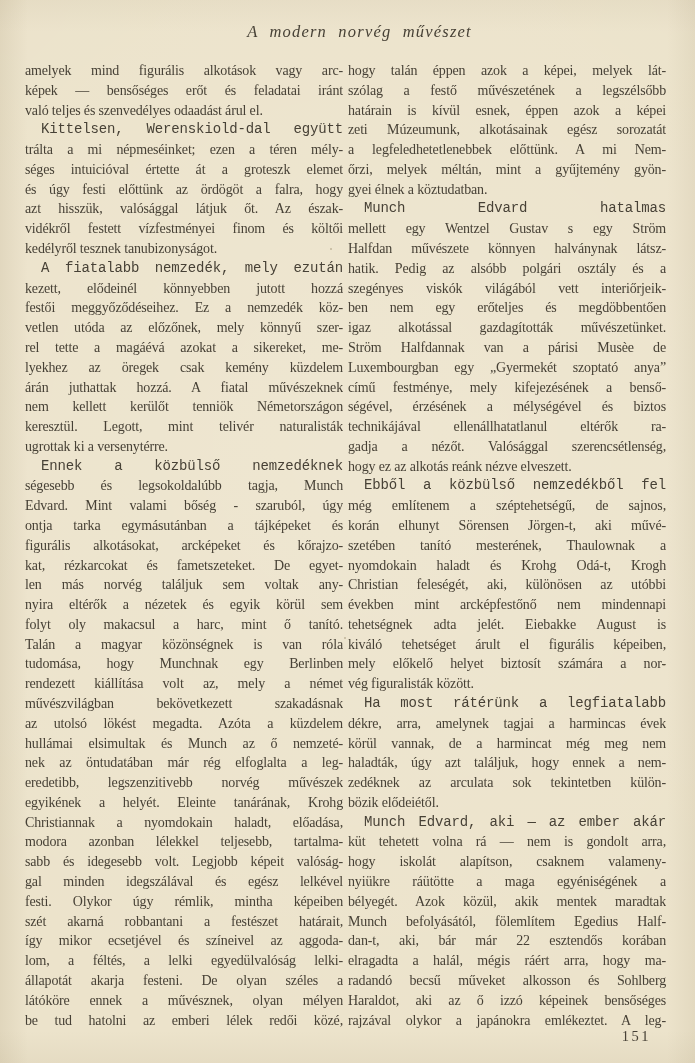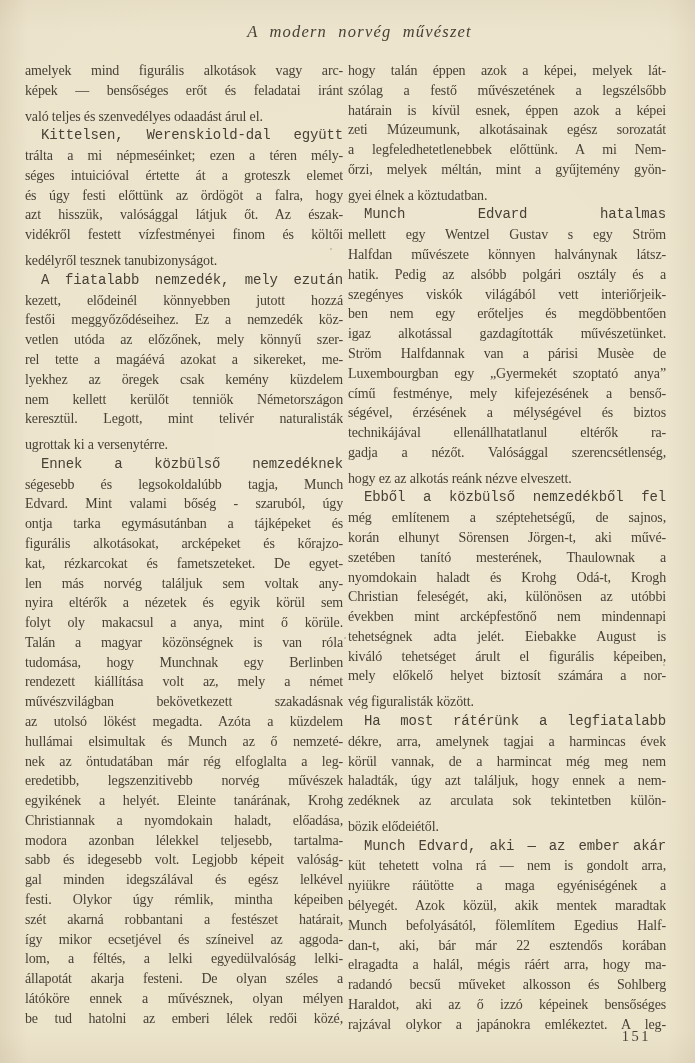--- a/index.html
+++ b/index.html
@@ -52,21 +52,20 @@
   .tline {
     height: 19.79px;
     line-height: 19.79px;
     overflow: hidden;
     text-align: justify;
     text-align-last: justify;
     white-space: normal;
   }
   .tline.pend {
     text-align-last: left;
-    margin-top: 6px;
   }
   .tline.pind {
     padding-left: 16px;
     font-family: Liberation Mono, monospace;
   }
   .page-number {
     position: absolute;
     top: 1020px;
     right: 44px;
     font-size: 14.5px;
@@ -99,32 +98,33 @@
         <div class="tline">és úgy festi előttünk az ördögöt a falra, hogy</div>
         <div class="tline">azt hisszük, valósággal látjuk őt. Az észak-</div>
         <div class="tline">vidékről festett vízfestményei finom és költői</div>
         <div class="tline pend">kedélyről tesznek tanubizonyságot.</div>
         <div class="tline pind">A fiatalabb nemzedék, mely ezután követ-</div>
         <div class="tline">kezett, elődeinél könnyebben jutott hozzá</div>
         <div class="tline">festői meggyőződéseihez. Ez a nemzedék köz-</div>
         <div class="tline">vetlen utóda az előzőnek, mely könnyű szer-</div>
         <div class="tline">rel tette a magáévá azokat a sikereket, me-</div>
         <div class="tline">lyekhez az öregek csak kemény küzdelem</div>
+        <div class="tline">árán juthattak hozzá. A fiatal művészeknek</div>
         <div class="tline">nem kellett kerülőt tenniök Németországon</div>
         <div class="tline">keresztül. Legott, mint telivér naturalisták</div>
         <div class="tline pend">ugrottak ki a versenytérre.</div>
         <div class="tline pind">Ennek a közbülső nemzedéknek legtehet-</div>
         <div class="tline">ségesebb és legsokoldalúbb tagja, Munch</div>
         <div class="tline">Edvard. Mint valami bőség - szaruból, úgy</div>
         <div class="tline">ontja tarka egymásutánban a tájképeket és</div>
         <div class="tline">figurális alkotásokat, arcképeket és kőrajzo-</div>
         <div class="tline">kat, rézkarcokat és fametszeteket. De egyet-</div>
         <div class="tline">len más norvég találjuk sem voltak any-</div>
         <div class="tline">nyira eltérők a nézetek és egyik körül sem</div>
-        <div class="tline">folyt oly makacsul a anya, mint ő körüle.</div>
+        <div class="tline">folyt oly makacsul a harc, mint ő tanító.</div>
         <div class="tline">Talán a magyar közönségnek is van róla</div>
         <div class="tline">tudomása, hogy Munchnak egy Berlinben</div>
         <div class="tline">rendezett kiállítása volt az, mely a német</div>
         <div class="tline">művészvilágban bekövetkezett szakadásnak</div>
         <div class="tline">az utolsó lökést megadta. Azóta a küzdelem</div>
         <div class="tline">hullámai elsimultak és Munch az ő nemzeté-</div>
         <div class="tline">nek az öntudatában már rég elfoglalta a leg-</div>
         <div class="tline">eredetibb, legszenzitivebb norvég művészek</div>
         <div class="tline">egyikének a helyét. Eleinte tanárának, Krohg</div>
         <div class="tline">Christiannak a nyomdokain haladt, előadása,</div>
@@ -173,20 +173,21 @@
         <div class="tline">mely előkelő helyet biztosít számára a nor-</div>
         <div class="tline pend">vég figuralisták között.</div>
         <div class="tline pind">Ha most rátérünk a legfiatalabb nemze-</div>
         <div class="tline">dékre, arra, amelynek tagjai a harmincas évek</div>
         <div class="tline">körül vannak, de a harmincat még meg nem</div>
         <div class="tline">haladták, úgy azt találjuk, hogy ennek a nem-</div>
         <div class="tline">zedéknek az arculata sok tekintetben külön-</div>
         <div class="tline pend">bözik elődeiétől.</div>
         <div class="tline pind">Munch Edvard, aki — az ember akár es-</div>
         <div class="tline">küt tehetett volna rá — nem is gondolt arra,</div>
+        <div class="tline">hogy iskolát alapítson, csaknem valameny-</div>
         <div class="tline">nyiükre ráütötte a maga egyéniségének a</div>
         <div class="tline">bélyegét. Azok közül, akik mentek maradtak</div>
         <div class="tline">Munch befolyásától, fölemlítem Egedius Half-</div>
         <div class="tline">dan-t, aki, bár már 22 esztendős korában</div>
         <div class="tline">elragadta a halál, mégis ráért arra, hogy ma-</div>
         <div class="tline">radandó becsű műveket alkosson és Sohlberg</div>
         <div class="tline">Haraldot, aki az ő izzó képeinek bensőséges</div>
         <div class="tline">rajzával olykor a japánokra emlékeztet. A leg-</div>
       </div>
   </div>

